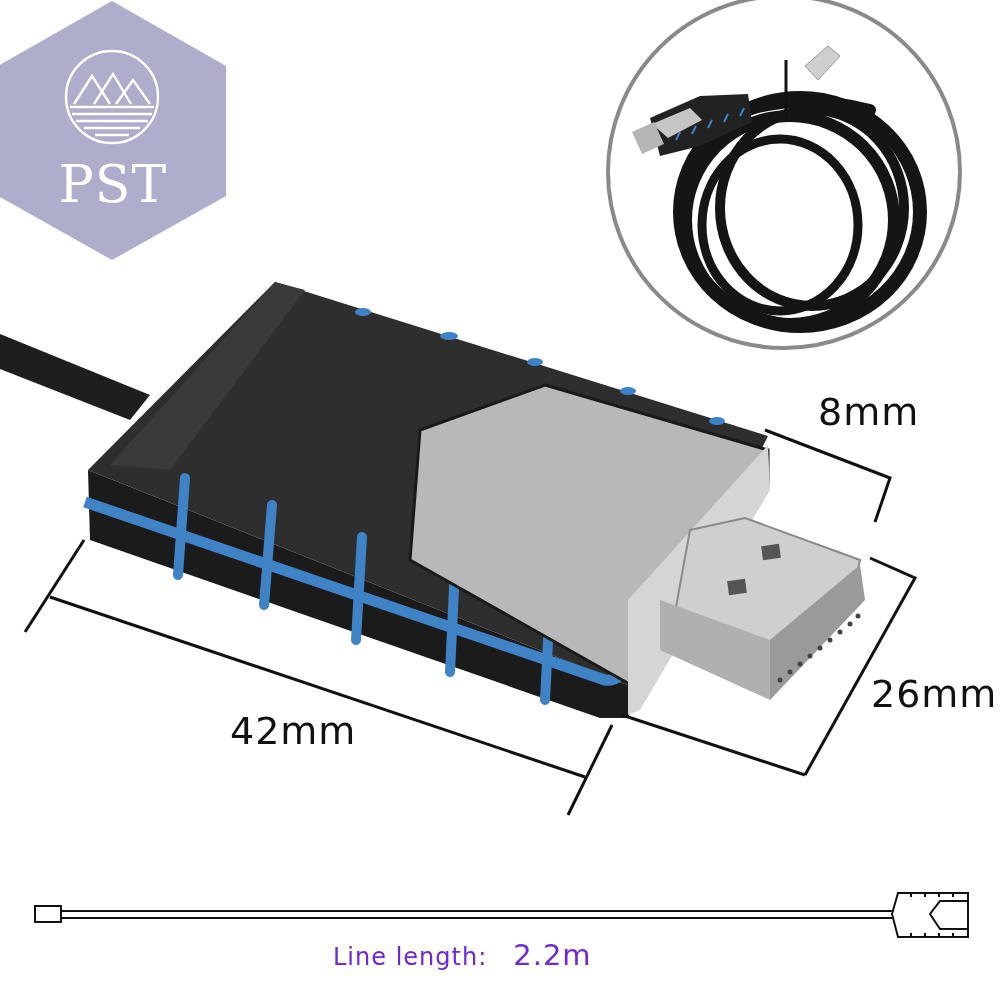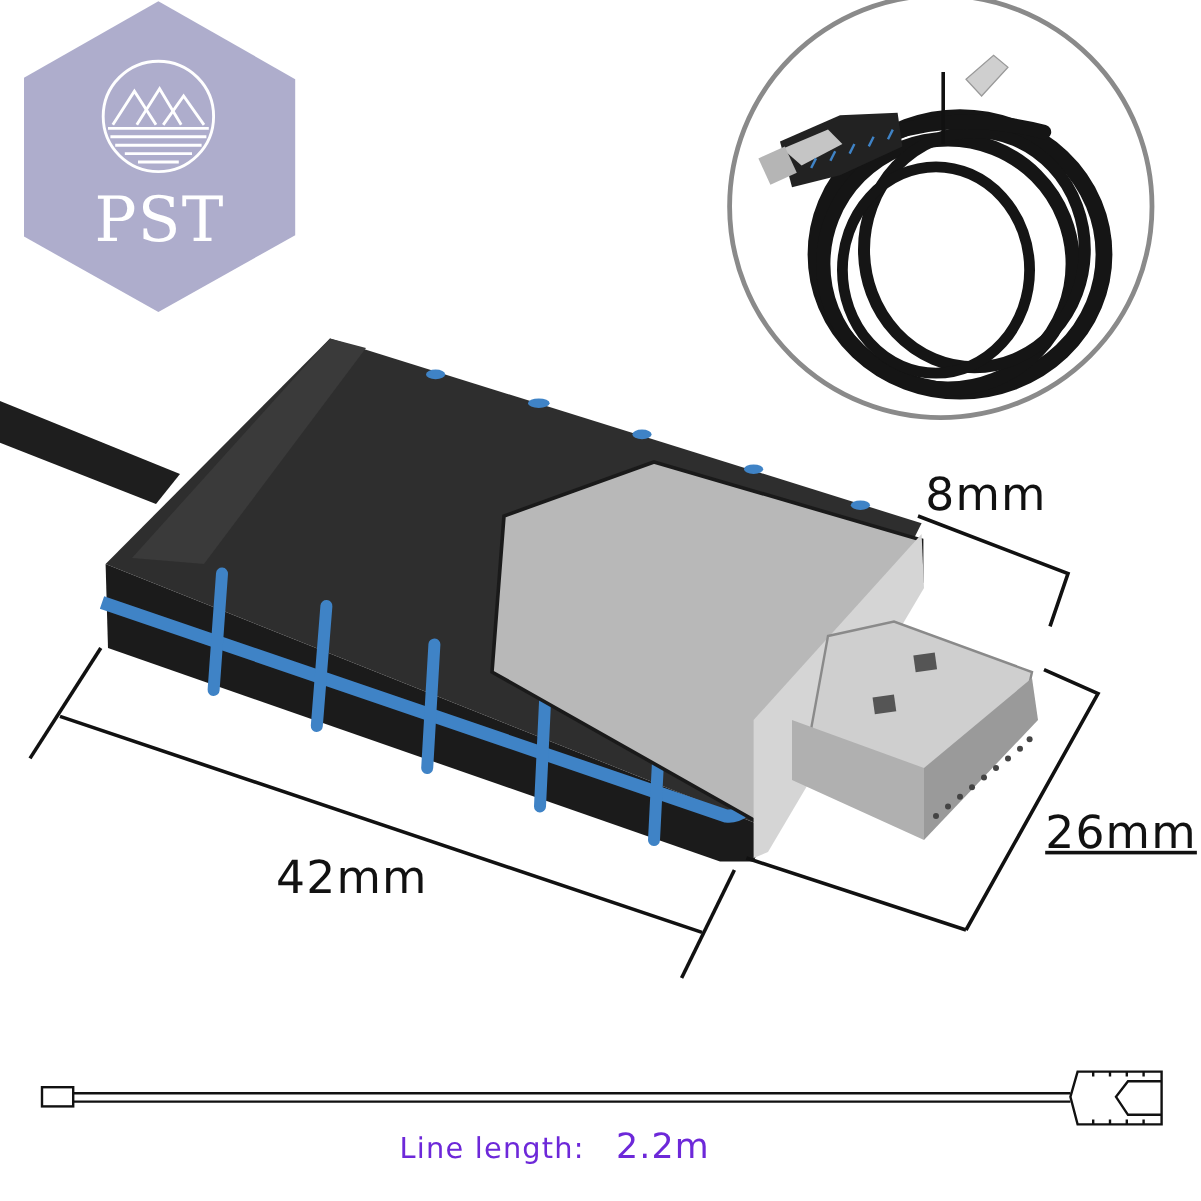--- a/index.html
+++ b/index.html
@@ -1,21 +1,21 @@
 <!DOCTYPE html>
 <html><head>
 <meta charset="utf-8">
 <style>
   html, body { margin: 0; padding: 0; background: #ffffff; }
   body { width: 1001px; height: 1001px; position: relative; overflow: hidden;
          font-family: "DejaVu Sans", sans-serif; }
   .layer { position: absolute; left: 0; top: 0; }
   .dim-label { position: absolute; font-family: "DejaVu Sans", sans-serif;
                font-size: 38px; color: #111; letter-spacing: 1px; line-height: 1; }
-  .logo { position: absolute; left: 0; top: 0; width: 240px; height: 260px; margin-left: 20px; }
+  .logo { position: absolute; left: 0; top: 0; width: 240px; height: 260px; }
   .logo-text { position: absolute; left: 0; width: 226px; top: 158px; text-align: center;
                font-family: "DejaVu Serif", serif; font-size: 52px; color: #ffffff;
                letter-spacing: 1px; line-height: 1; }
   .caption { position: absolute; top: 938px; left: 333px; font-size: 24px; color: #6d28d9;
              font-family: "DejaVu Sans", sans-serif; white-space: nowrap; letter-spacing: 1px; }
   .caption .val { font-size: 29px; margin-left: 26px; }
 </style>
 </head>
 <body>
 
@@ -112,22 +112,22 @@
 
     <polyline points="870,558 915,578 805,775"></polyline>
     <polyline points="622,715 805,775"></polyline>
 
     <line x1="50" y1="597" x2="585" y2="777"></line>
     <line x1="84" y1="540" x2="25" y2="632"></line>
     <line x1="612" y1="725" x2="568" y2="815"></line>
   </g>
 </svg>
 
-<div class="dim-label" style="left:771px; top:393px;">8mm</div>
-<div class="dim-label" style="left:871px; top:675px;text-decoration:underline;">26mm</div>
+<div class="dim-label" style="left:818px; top:393px;">8mm</div>
+<div class="dim-label" style="left:871px; top:675px;">26mm</div>
 <div class="dim-label" style="left:230px; top:712px;">42mm</div>
 
 <svg class="layer" width="1001" height="1001" viewBox="0 0 1001 1001" style="pointer-events:none">
   <g stroke="#111" stroke-width="2" fill="#ffffff">
     <rect x="35" y="906" width="26" height="16"></rect>
     <line x1="61" y1="911" x2="892" y2="911"></line>
     <line x1="61" y1="918" x2="892" y2="918"></line>
     <polygon points="892,914 898,893 968,893 968,937 898,937"></polygon>
     <polyline points="968,901 940,901 930,914 940,929 968,929" fill="none"></polyline>
     <path d="M911 893 v4 M925 893 v4 M939 893 v4 M953 893 v4 M911 937 v-4 M925 937 v-4 M939 937 v-4 M953 937 v-4" fill="none"></path>

